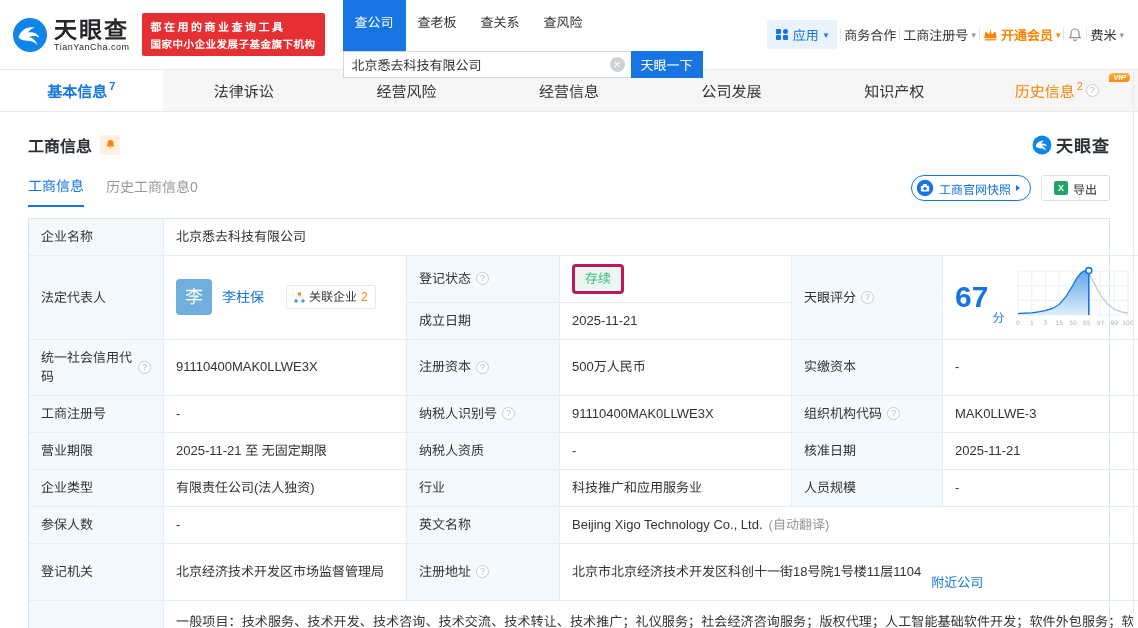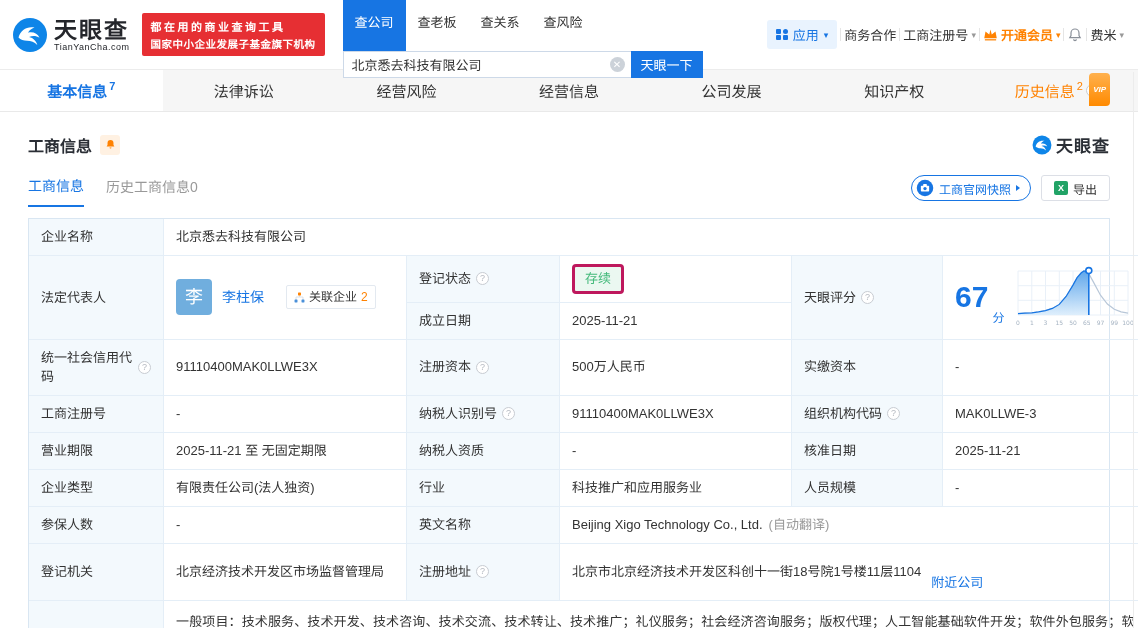--- a/index.html
+++ b/index.html
@@ -41,21 +41,21 @@
   .bell-btn { cursor:pointer; display:flex; }
   
   .tabbar { height:42px; background:#f6f6f6; border-bottom:1px solid #e9e9e9; display:flex; }
   .tab { flex:1; display:flex; align-items:center; justify-content:center; font-size:15px; color:#333; cursor:pointer; position:relative; }
   .tab.active { background:#fff; color:#1775e3; font-weight:bold; }
   .tab-count { font-size:11px; margin-left:2px; position:relative; top:-5px; }
   .tab-count.blue { color:#1775e3; }
   .tab-count.orange { color:#ff8201; }
   .tab-history { color:#ff8201; }
   .q-icon { width:13px; height:13px; border:1px solid #c8ccd2; color:#b4b9c0; border-radius:50%; font-size:9px; line-height:11px; text-align:center; display:inline-block; margin-left:3px; cursor:pointer; background:#fff; }
-  .vip-badge { position:absolute; top:3px; right:28px; background:#ffa43d; background:linear-gradient(180deg,#ffb14e,#ff8a00); color:#fff; font-size:8px; font-weight:bold; padding:12px 4px; border-radius:4px 4px 4px 0; font-style:italic;text-align:center; }
+  .vip-badge { position:absolute; top:3px; right:8px; background:#ffa43d; background:linear-gradient(180deg,#ffb14e,#ff8a00); color:#fff; font-size:8px; font-weight:bold; padding:0 4px; border-radius:4px 4px 4px 0; font-style:italic;text-align:center; }
   
   .section-head { display:flex; align-items:center; margin:20px 28px 0; }
   .section-title { font-size:16px; font-weight:bold; color:#2b2f36; }
   .monitor-btn { width:20px; height:20px; background:#fff1e2; border-radius:3px; margin-left:8px; display:flex; align-items:center; justify-content:center; cursor:pointer; }
   .watermark { margin-left:auto; display:flex; align-items:center; gap:4px; }
   .watermark svg { width:20px; height:20px; }
   .watermark span { font-size:17px; font-weight:bold; color:#2b2f36; letter-spacing:1px; }
   .subtab-row { display:flex; align-items:center; margin:18px 28px 0; border-bottom:1px solid transparent; }
   .subtab { font-size:14px; margin-right:22px; padding-bottom:10px; cursor:pointer; color:#999; }
   .subtab.active { color:#1775e3; border-bottom:2px solid #1775e3; }

